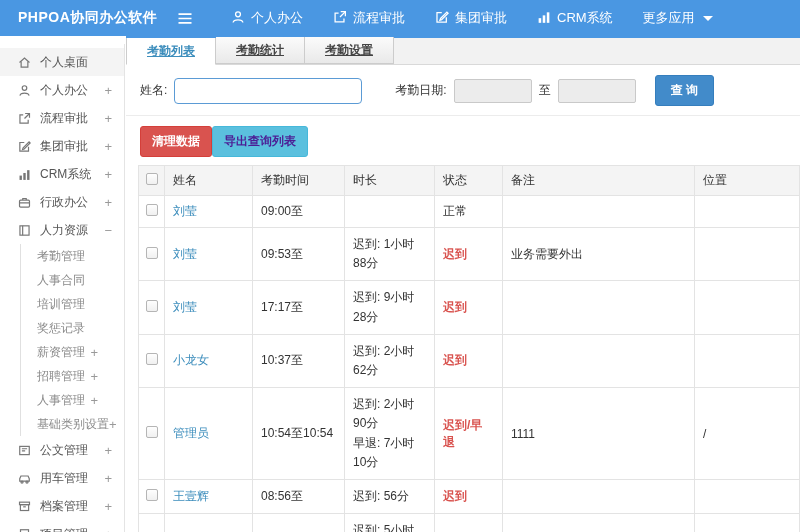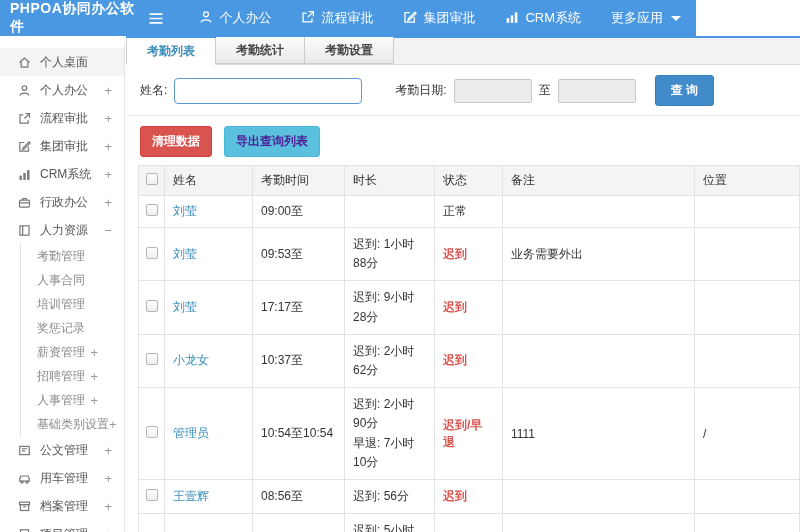--- a/index.html
+++ b/index.html
@@ -1,21 +1,21 @@
 <!DOCTYPE html>
 <html style="--topbar: #4a97e2; --link: #3c8dbc; --late: #d9534f; --danger: #d9534f; --info: #5bc0de; --primary: #428bca;"><head>
 <meta charset="utf-8">
 <style>
   * { margin:0; padding:0; box-sizing:border-box; }
   html,body { width:800px; height:532px; overflow:hidden;
     font-family:"Liberation Sans","DejaVu Sans",sans-serif; background:#fff; font-size:12px; color:#333; }
 
   
-  .topbar { position:absolute; left:0; top:0; width:696px; height:36px;
-    background:var(--topbar,#4a97e2); display:flex; align-items:center; color:#fff; z-index:5; }
+  .topbar { position:absolute; left:0; top:0; width:800px; height:36px;
+    background:var(--topbar,#4a97e2); display:flex; align-items:center; color:#fff; z-index:5;padding-left:8px; }
   .logo { width:160px; padding-left:10px; font-size:14px; font-weight:bold; letter-spacing:.5px; }
   .hamburger { width:34px; display:flex; align-items:center; justify-content:center; cursor:pointer; }
   .hamburger svg { width:16px; height:13px; stroke:#fff; stroke-width:1.6; fill:none; }
   .topnav { display:flex; align-items:center; margin-left:14px; }
   .topnav-item { display:flex; align-items:center; gap:6px; padding:0 15px; height:36px;
     font-size:13px; cursor:pointer; white-space:nowrap; }
   .topnav-item svg { width:14px; height:14px; stroke:#fff; stroke-width:1.1; fill:none; }
   .topnav-item svg .f { fill:#fff; stroke:none; }
   .caret { width:0; height:0; border-left:5px solid transparent; border-right:5px solid transparent;
     border-top:5px solid #fff; margin-left:2px; }
@@ -36,36 +36,36 @@
     color:#8a8a8a; cursor:pointer; }
   .sub-item .lbl { flex:1; font-size:12px; white-space:nowrap; }
   .sub-item .exp { color:#999; font-size:13px; }
 
   
   .main { position:absolute; left:126px; top:36px; width:674px; height:496px; background:#fff; }
   .tabbar { border-top:2px solid var(--topbar,#4a97e2); background:#f2f2f2;
     border-bottom:1px solid #d9d9d9; display:flex; height:29px; align-items:flex-end; }
   .tab { height:27px; display:flex; align-items:center; padding:0 20px; font-weight:bold;
     color:#444; background:linear-gradient(#fbfbfb,#e9e9e9); border:1px solid #ccc; border-top:none;
-    border-left:none; cursor:pointer; position:relative; }
+    border-left:none; cursor:pointer; position:relative;text-decoration:underline; }
   .tab:first-child { border-left:1px solid #ccc; }
   .tab.active { background:#fff; color:var(--link,#3c8dbc); border-bottom:1px solid #fff; margin-bottom:-1px; }
 
   .filter-row { display:flex; align-items:center; padding:10px 14px 9px 14px; gap:7px;
     border-bottom:1px solid #ececec; }
   .filter-row label, .filter-row .to { color:#333; white-space:nowrap; }
   .name-input { width:188px; height:26px; border:1px solid #5b9bd5; border-radius:4px;
     padding:0 6px; font-size:12px; outline:none; }
   .date-label { margin-left:26px; }
   .date-input { width:78px; height:24px; border:1px solid #c9c9c9; background:#ececec;
     border-radius:2px; padding:0 5px; font-size:12px; }
   .query-btn { margin-left:12px; background:var(--primary,#428bca); color:#fff; border:1px solid #357ebd;
     border-radius:3px; padding:6px 15px; font-size:12px; font-weight:bold; cursor:pointer; }
 
-  .actions-row { display:flex; gap:12px; padding:10px 14px 8px 14px; }
+  .actions-row { display:flex; gap:0; padding:10px 14px 8px 14px; }
   .btn-danger { background:var(--danger,#d9534f); border:1px solid #d43f3a; color:#fff;
     border-radius:3px; padding:6px 11px; font-size:12px; font-weight:bold; cursor:pointer; }
   .btn-info { background:var(--info,#5bc0de); border:1px solid #46b8da; color:#4c1d95;
     border-radius:3px; padding:6px 11px; font-size:12px; font-weight:bold; cursor:pointer; }
 
   
   table { border-collapse:collapse; table-layout:fixed; width:662px; margin-left:12px; }
   th, td { border:1px solid #e3e3e3; text-align:left; font-weight:normal;
     padding:7px 8px; vertical-align:middle; font-size:12px; color:#333;margin-left:32px; }
   thead th { background:#f4f4f4; color:#333; padding:6px 8px; }

